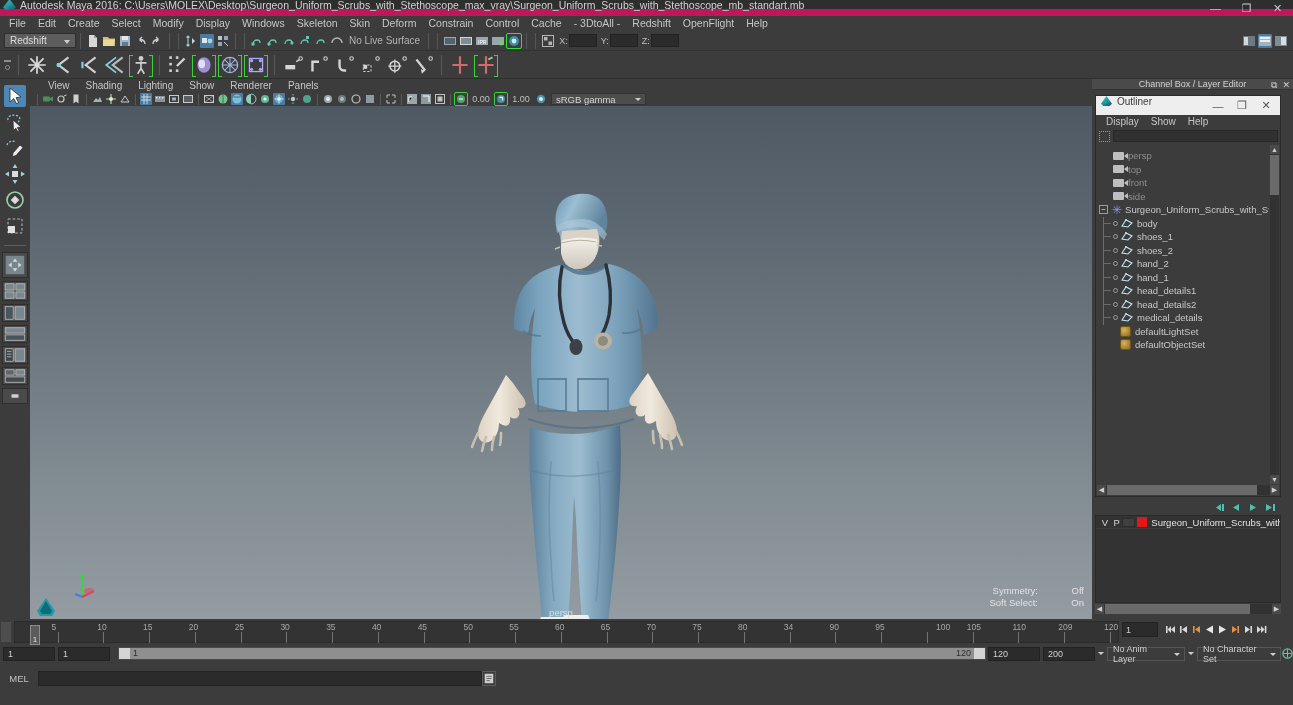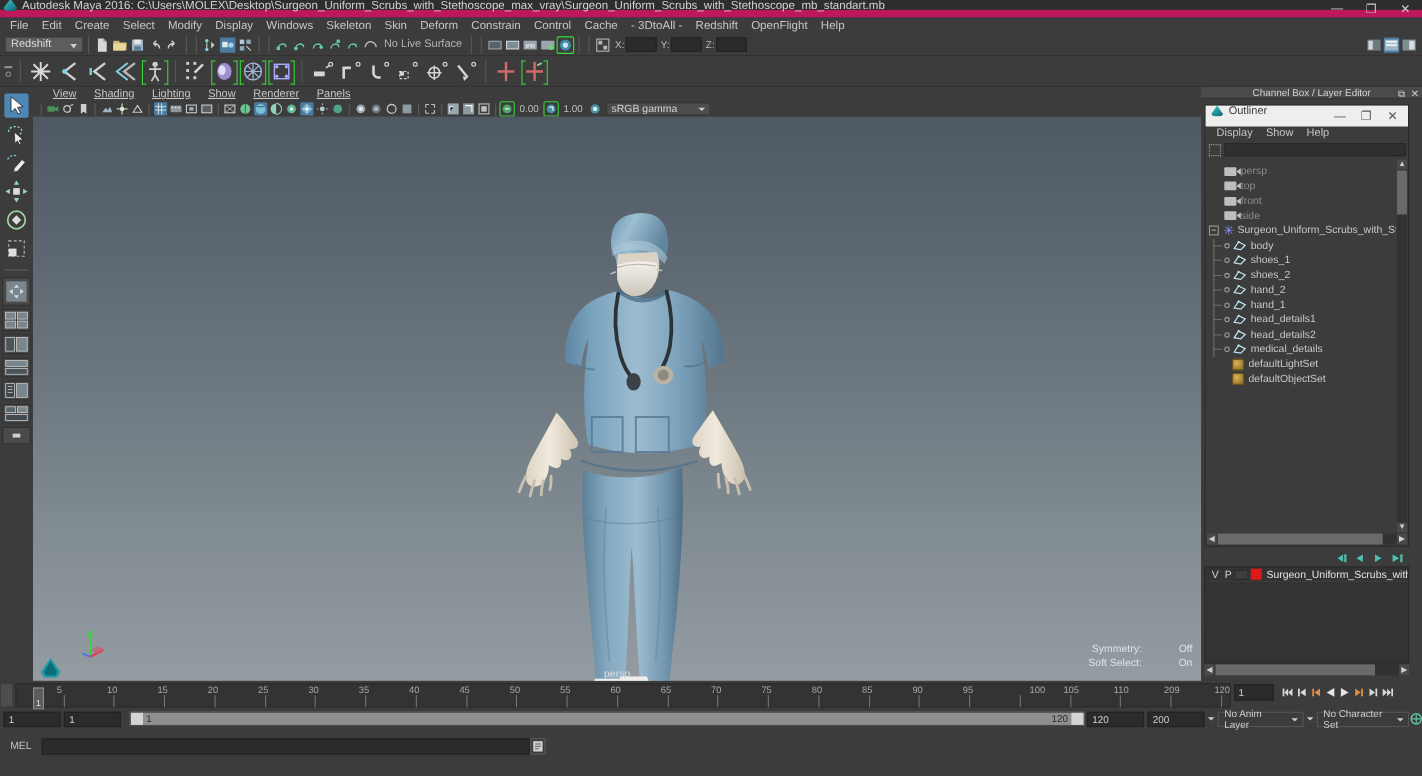--- a/index.html
+++ b/index.html
@@ -84,21 +84,21 @@
   .tool { width:22px; height:22px; margin-bottom:4px; border-radius:2px;
           display:flex; align-items:center; justify-content:center; position:relative; }
   .tool.sel { background:#4d87b5; }
   .toolsep { width:22px; height:1px; background:#606060; margin:4px 0 6px; }
   .qbtn { width:24px; height:16px; margin-bottom:3px; background:#4a4a4a;
           border:1px solid #2e2e2e; display:flex; align-items:center; justify-content:center; }
 
   
   .vp-wrap { position:absolute; left:30px; top:79px; width:1062px; height:540px; background:#3c3c3c; }
   .vp-menubar { height:13px; display:flex; align-items:center; padding-left:10px; background:#3c3c3c; }
-  .vp-menubar .menu-item { font-size:10px; padding:0 8px; line-height:13px;text-decoration:underline; }
+  .vp-menubar .menu-item { font-size:10px; padding:0 8px; line-height:13px; }
   .vp-toolbar { height:14px; display:flex; align-items:center; padding-left:4px; background:#3c3c3c; }
   .vbtn { width:12px; height:12px; margin:0 1px; border-radius:1px; position:relative; display:inline-block; }
   .vbtn.on { background:#4b7ba0; }
   .vbtn.grn { outline:1px solid #3ad23a; }
   .vsep { width:1px; height:11px; background:#5a5a5a; margin:0 3px; }
   .numfield { width:26px; height:11px; background:#3c3c3c; color:#c0c0c0; font-size:9px;
               display:flex; align-items:center; justify-content:center; }
   .gammabox { width:95px; height:12px; background:#4d4d4d; border:1px solid #333;
               font-size:9.5px; color:#d5d5d5; display:flex; align-items:center; padding-left:4px;
               position:relative; margin-left:3px; }
@@ -1217,21 +1217,21 @@
           <div class="ts-lbl" style="left: 539.924px;">60</div>
           <div class="ts-tick" style="left: 591.681px;"></div>
           <div class="ts-lbl" style="left: 585.681px;">65</div>
           <div class="ts-tick" style="left: 637.437px;"></div>
           <div class="ts-lbl" style="left: 631.437px;">70</div>
           <div class="ts-tick" style="left: 683.193px;"></div>
           <div class="ts-lbl" style="left: 677.193px;">75</div>
           <div class="ts-tick" style="left: 728.95px;"></div>
           <div class="ts-lbl" style="left: 722.95px;">80</div>
           <div class="ts-tick" style="left: 774.706px;"></div>
-          <div class="ts-lbl" style="left: 768.706px;">85</div>
+          <div class="ts-lbl" style="left: 768.706px;">34</div>
           <div class="ts-tick" style="left: 820.462px;"></div>
           <div class="ts-lbl" style="left: 814.462px;">90</div>
           <div class="ts-tick" style="left: 866.218px;"></div>
           <div class="ts-lbl" style="left: 860.218px;">95</div>
           <div class="ts-tick" style="left: 911.975px;"></div>
           <div class="ts-lbl" style="left: 905.975px; margin-left: 15px;">100</div>
           <div class="ts-tick" style="left: 957.731px;"></div>
           <div class="ts-lbl" style="left: 951.731px;">105</div>
           <div class="ts-tick" style="left: 1003.49px;"></div>
           <div class="ts-lbl" style="left: 997.487px;">110</div>

